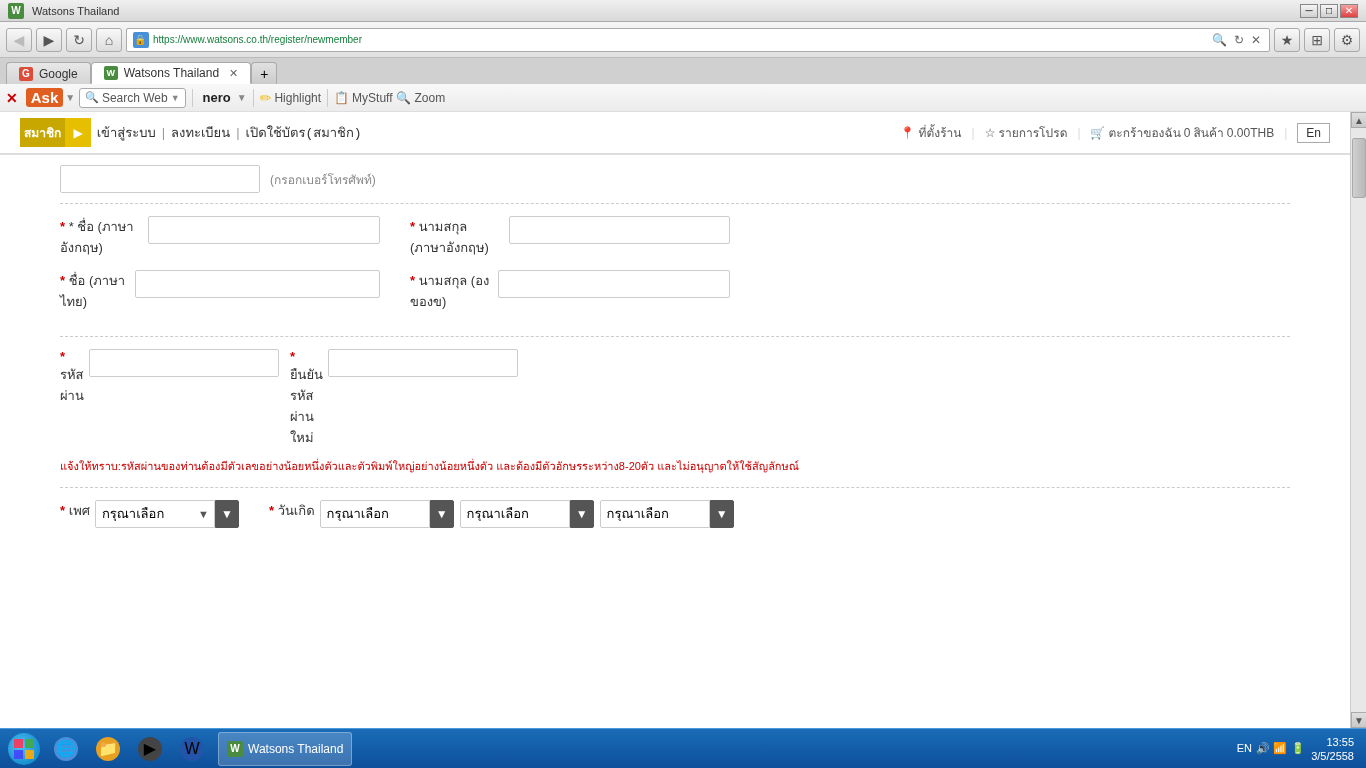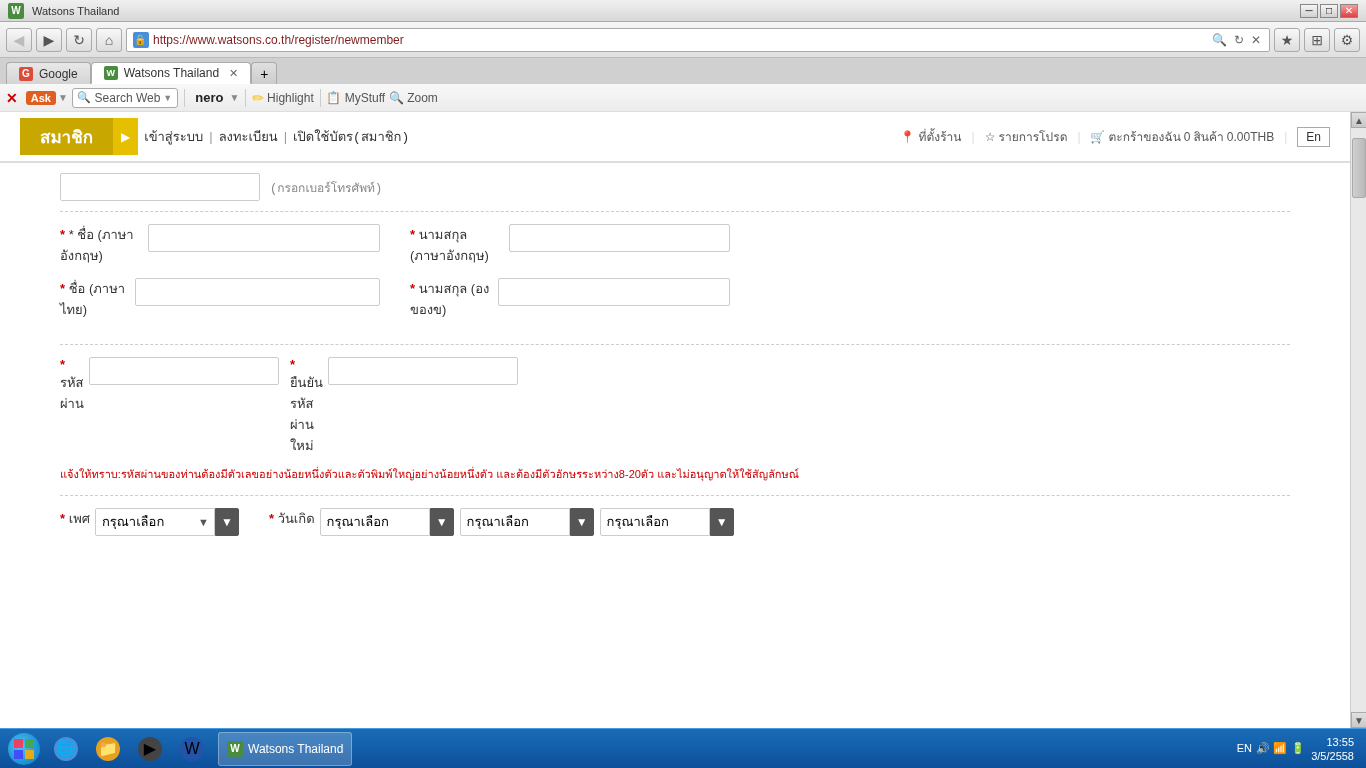--- a/index.html
+++ b/index.html
@@ -14,36 +14,36 @@
     .title-bar-right { display: flex; gap: 2px; }
     .title-btn { width: 18px; height: 14px; border: 1px solid #888; background: linear-gradient(to bottom, #f5f5f5, #d0d0d0); font-size: 10px; display: flex; align-items: center; justify-content: center; cursor: pointer; }
     .title-btn.close { background: linear-gradient(to bottom, #f5a0a0, #e04040); color: white; }
 
     
     .nav-bar { height: 36px; background: linear-gradient(to bottom, #f5f5f5, #e0e0e0); display: flex; align-items: center; padding: 0 6px; gap: 4px; border-bottom: 1px solid #bbb; }
     .nav-btn { width: 26px; height: 24px; border: 1px solid #aaa; background: linear-gradient(to bottom, #f8f8f8, #ddd); border-radius: 3px; display: flex; align-items: center; justify-content: center; cursor: pointer; font-size: 14px; color: #555; }
     .nav-btn.disabled { color: #bbb; }
     .address-bar-container { flex: 1; display: flex; align-items: center; background: white; border: 1px solid #aaa; border-radius: 2px; height: 24px; padding: 0 6px; }
     .address-icon { width: 16px; height: 16px; background: #4a90d9; border-radius: 2px; display: flex; align-items: center; justify-content: center; color: white; font-size: 10px; font-weight: bold; margin-right: 4px; }
-    .address-text { font-size: 12px; color: #7f1d1d; flex: 1; }
+    .address-text { font-size: 10px; color: #15803d; flex: 1; }
     .address-right { display: flex; gap: 3px; }
     .addr-icon-btn { font-size: 12px; color: #666; cursor: pointer; padding: 0 2px; }
     .fav-icon { width: 14px; height: 14px; display: flex; align-items: center; justify-content: center; font-size: 10px; }
 
     
     .tab-bar { height: 26px; background: #d0d0d0; display: flex; align-items: flex-end; padding: 0 0 0 6px; }
     .tab { height: 22px; padding: 0 12px; background: linear-gradient(to bottom, #e8e8e8, #d4d4d4); border: 1px solid #aaa; border-bottom: none; border-radius: 4px 4px 0 0; display: flex; align-items: center; gap: 6px; font-size: 12px; color: #333; cursor: pointer; }
     .tab.active { background: white; border-bottom: 1px solid white; z-index: 1; }
     .tab-icon { width: 14px; height: 14px; background: #4a8c3f; border-radius: 2px; display: flex; align-items: center; justify-content: center; color: white; font-size: 9px; font-weight: bold; }
     .tab-close { font-size: 11px; color: #666; margin-left: 4px; }
 
     
     .toolbar-row { height: 28px; background: linear-gradient(to bottom, #f8f8f8, #ececec); display: flex; align-items: center; padding: 0 6px; gap: 4px; border-bottom: 1px solid #ddd; }
     .toolbar-x { color: #cc0000; font-size: 14px; font-weight: bold; cursor: pointer; margin-right: 4px; }
-    .toolbar-ask { background: #e05f20; color: white; font-size: 11px; font-weight: bold; padding: 1px 5px; border-radius: 3px; cursor: pointer; }
+    .toolbar-ask { background: #e05f20; color: white; font-size: 15px; font-weight: bold; padding: 1px 5px; border-radius: 3px; cursor: pointer; }
     .toolbar-arrow { color: #888; font-size: 10px; }
     .toolbar-search-box { display: flex; align-items: center; background: white; border: 1px solid #aaa; border-radius: 3px; height: 20px; padding: 0 5px; gap: 3px; }
     .toolbar-search-icon { color: #666; font-size: 11px; }
     .toolbar-search-text { font-size: 12px; color: #555; }
     .toolbar-search-arrow { color: #888; font-size: 9px; }
     .toolbar-divider { width: 1px; height: 18px; background: #ccc; margin: 0 2px; }
     .toolbar-nero { font-size: 13px; font-weight: bold; color: #222; padding: 0 4px; }
     .toolbar-highlight-btn { display: flex; align-items: center; gap: 3px; font-size: 12px; color: #555; cursor: pointer; }
     .toolbar-highlight-icon { font-size: 14px; color: #f0c020; }
     .toolbar-mystuff { display: flex; align-items: center; gap: 3px; font-size: 12px; color: #555; cursor: pointer; }
@@ -54,21 +54,21 @@
     .scrollbar { width: 16px; background: #f0f0f0; border-left: 1px solid #ccc; display: flex; flex-direction: column; }
     .scrollbar-btn { width: 16px; height: 16px; background: linear-gradient(to bottom, #e0e0e0, #c8c8c8); border: 1px solid #aaa; display: flex; align-items: center; justify-content: center; font-size: 10px; cursor: pointer; color: #555; }
     .scrollbar-track { flex: 1; background: #e8e8e8; position: relative; }
     .scrollbar-thumb { width: 14px; height: 60px; background: linear-gradient(to right, #d0d0d0, #b8b8b8); border: 1px solid #aaa; position: absolute; top: 10px; left: 1px; border-radius: 2px; }
 
     .page-content { flex: 1; overflow: hidden; padding: 0; }
 
     
     .watsons-header { background: white; border-bottom: 2px solid #ddd; padding: 6px 20px; display: flex; align-items: center; justify-content: space-between; }
     .member-nav { display: flex; align-items: center; gap: 6px; }
-    .member-btn { background: #c8a800; color: white; font-size: 17px; font-weight: bold; padding: 5px 20px; display: flex; align-items: center; gap: 4px; }
+    .member-btn { background: #c8a800; color: white; font-size: 12px; font-weight: bold; padding: 5px 4px; display: flex; align-items: center; gap: 4px; }
     .member-btn-arrow { background: #e6c000; color: white; padding: 5px 8px; font-size: 12px; display: flex; align-items: center; }
     .nav-links { display: flex; align-items: center; gap: 0; font-size: 13px; color: #555; }
     .nav-link { color: #333; text-decoration: none; cursor: pointer; font-family: Liberation Mono, monospace; }
     .nav-sep { color: #999; margin: 0 6px; }
     .header-right { display: flex; align-items: center; gap: 10px; font-size: 12px; color: #555; }
     .header-store { display: flex; align-items: center; gap: 3px; color: #555; cursor: pointer; }
     .header-promo { display: flex; align-items: center; gap: 3px; color: #555; cursor: pointer; }
     .header-cart { display: flex; align-items: center; gap: 3px; color: #555; cursor: pointer; }
     .header-en-btn { border: 1px solid #aaa; padding: 2px 8px; font-size: 12px; color: #333; cursor: pointer; }
     .header-sep { color: #ddd; }
@@ -235,21 +235,21 @@
           <span class="header-sep">|</span>
           <div class="header-en-btn">En</div>
         </div>
       </div>
 
       <div class="form-area">
 
         <div style="border-bottom:1px dashed #ccc;padding-bottom:10px;margin-bottom:0;display:flex;gap:30px;">
           <div style="display:flex;align-items:center;gap:10px;">
             <input type="text" class="form-input" style="width: 200px;">
-            <span style="font-size:12px;color:#888;font-family:Liberation Mono, monospace;">(กรอกเบอร์โทรศัพท์)</span>
+            <span style="font-size:12px;color:#888;">(กรอกเบอร์โทรศัพท์)</span>
           </div>
         </div>
 
         <div class="form-section">
           <div class="form-row">
             <div class="form-group half">
               <label class="form-label">
                 <span class="required">*</span>
                 <span>* ชื่อ (ภาษาอังกฤษ)</span>
               </label>

